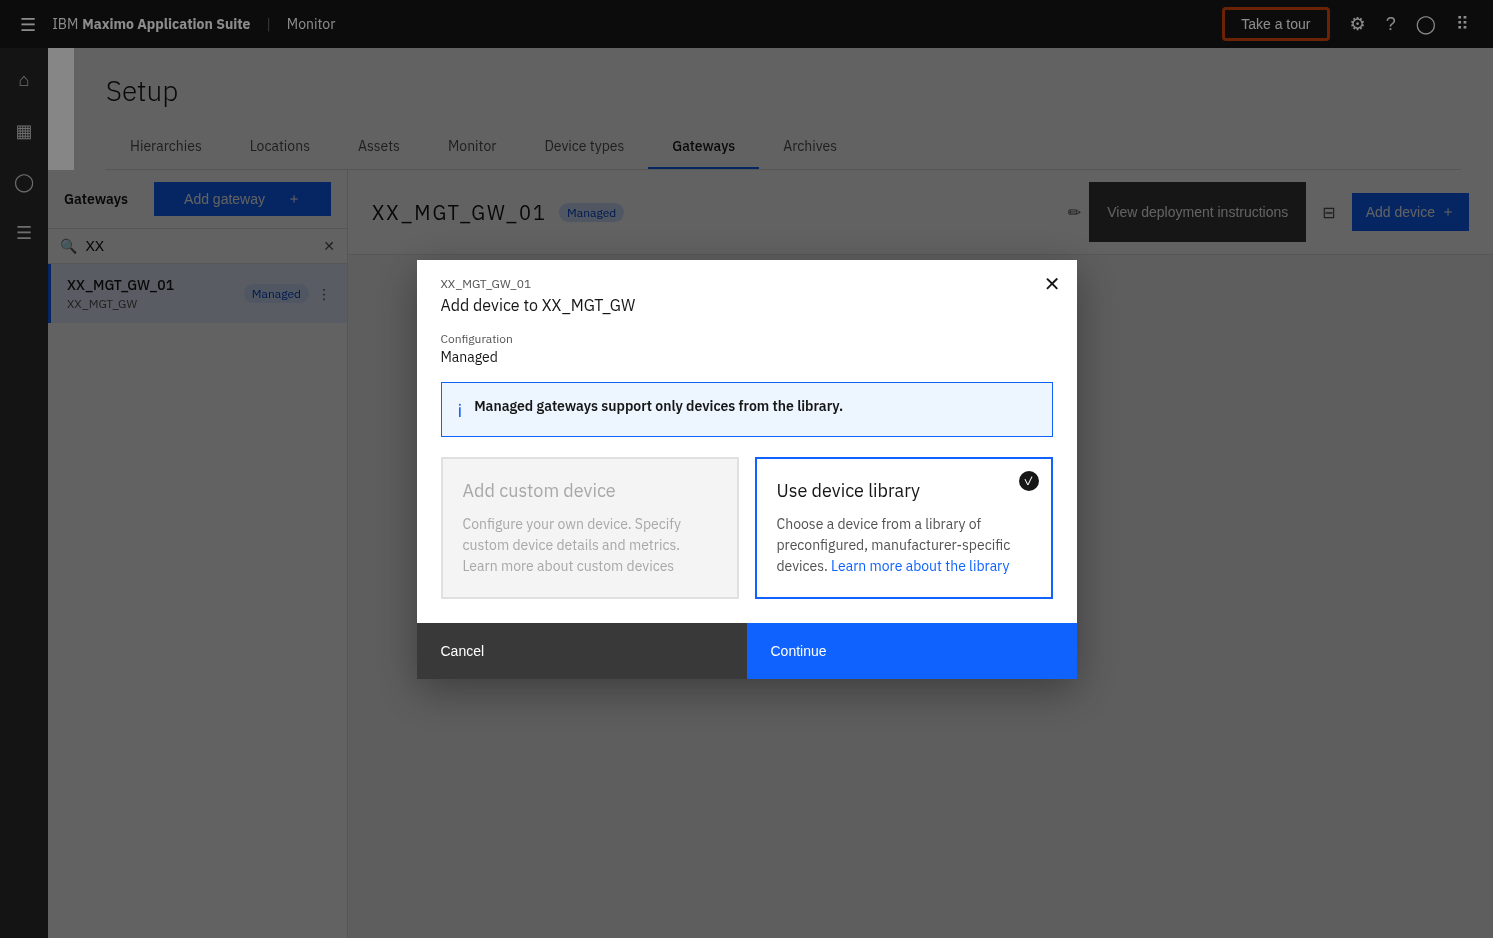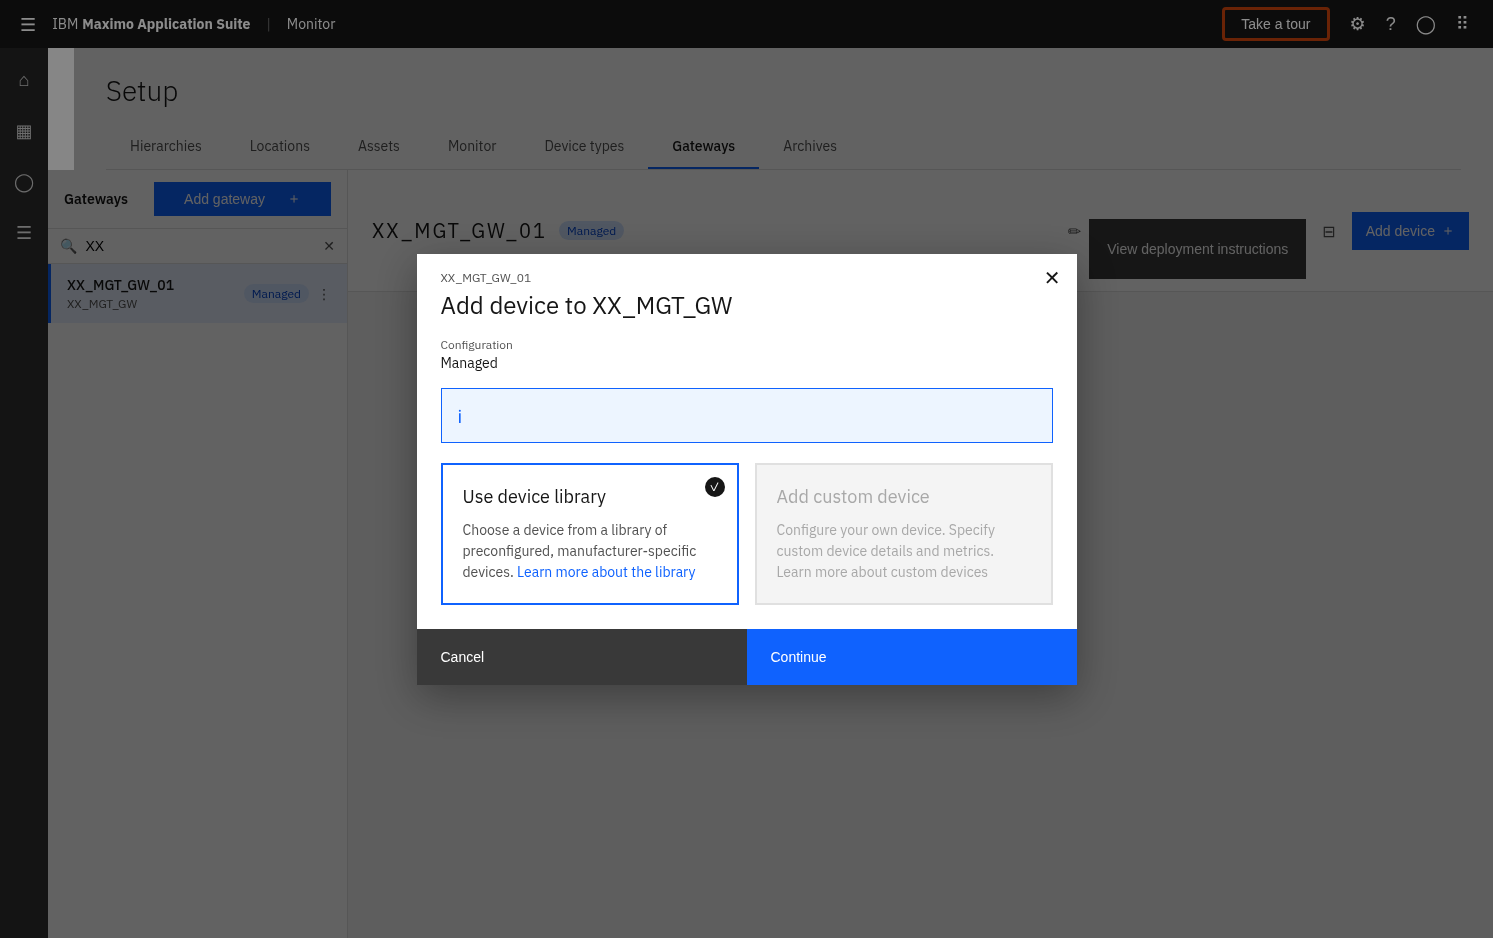--- a/index.html
+++ b/index.html
@@ -165,21 +165,20 @@
     .gateway-name-large { font-size: 20px; font-weight: 400; color: #161616; letter-spacing: 2px; }
     .gateway-detail-actions { display: flex; align-items: center; gap: 8px; }
     .edit-icon { color: #525252; cursor: pointer; font-size: 16px; }
     .view-deployment-btn {
       background: #393939;
       color: #fff;
       border: none;
       padding: 22px 18px;
       font-size: 14px;
       cursor: pointer;
-      margin-top: 37px;
     }
     .add-device-btn {
       background: #0f62fe;
       color: #fff;
       border: none;
       padding: 10px 14px;
       font-size: 14px;
       cursor: pointer;
       display: flex; align-items: center; gap: 6px;
     }
@@ -203,21 +202,21 @@
       max-width: 95vw;
       display: flex;
       flex-direction: column;
       box-shadow: 0 12px 40px rgba(0,0,0,0.35);
       position: relative;
     }
     .modal-header {
       padding: 16px 24px 0;
     }
     .modal-subtitle { font-size: 12px; color: #525252; margin-bottom: 4px; }
-    .modal-title { font-size: 24px; font-weight: 400; color: #161616; }
+    .modal-title { font-size: 16px; font-weight: 400; color: #161616; }
     .modal-close {
       position: absolute;
       top: 12px;
       right: 16px;
       background: transparent;
       border: none;
       font-size: 20px;
       cursor: pointer;
       color: #161616;
     }
@@ -395,40 +394,43 @@
           <div class="modal-subtitle">XX_MGT_GW_01</div>
           <div class="modal-title">Add device to XX_MGT_GW</div>
           <button class="modal-close">✕</button>
         </div>
         <div class="modal-body">
           <div class="config-label">Configuration</div>
           <div class="config-value">Managed</div>
 
           <div class="info-banner">
             <span class="info-icon">ℹ</span>
+            <span class="info-text">
+              <strong>Managed gateways support only devices from the library.</strong>
+            </span>
           </div>
 
           <div class="device-cards">
+
+            <div class="device-card disabled">
+              <div class="device-card-title">Add custom device</div>
+              <div class="device-card-text">
+                <span>Configure your own device. Specify custom device details and metrics.</span>
+                <a class="card-link" style="color:#a8a8a8;pointer-events:none;">Learn more about custom devices</a>
+              </div>
+            </div>
 
             <div class="device-card selected">
               <div class="device-card-title">Use device library</div>
               <div class="device-card-text">
                 <span>Choose a device from a library of preconfigured, manufacturer-specific devices.</span>
                 <a class="card-link">Learn more about the library</a>
               </div>
               <div class="card-check">✓</div>
             </div>
-
-            <div class="device-card disabled">
-              <div class="device-card-title">Add custom device</div>
-              <div class="device-card-text">
-                <span>Configure your own device. Specify custom device details and metrics.</span>
-                <a class="card-link" style="color:#a8a8a8;pointer-events:none;">Learn more about custom devices</a>
-              </div>
-            </div>
           </div>
         </div>
 
         <div class="modal-footer">
           <button class="modal-cancel">Cancel</button>
           <button class="modal-continue">Continue</button>
         </div>
       </div>
     </div>
   </div>

